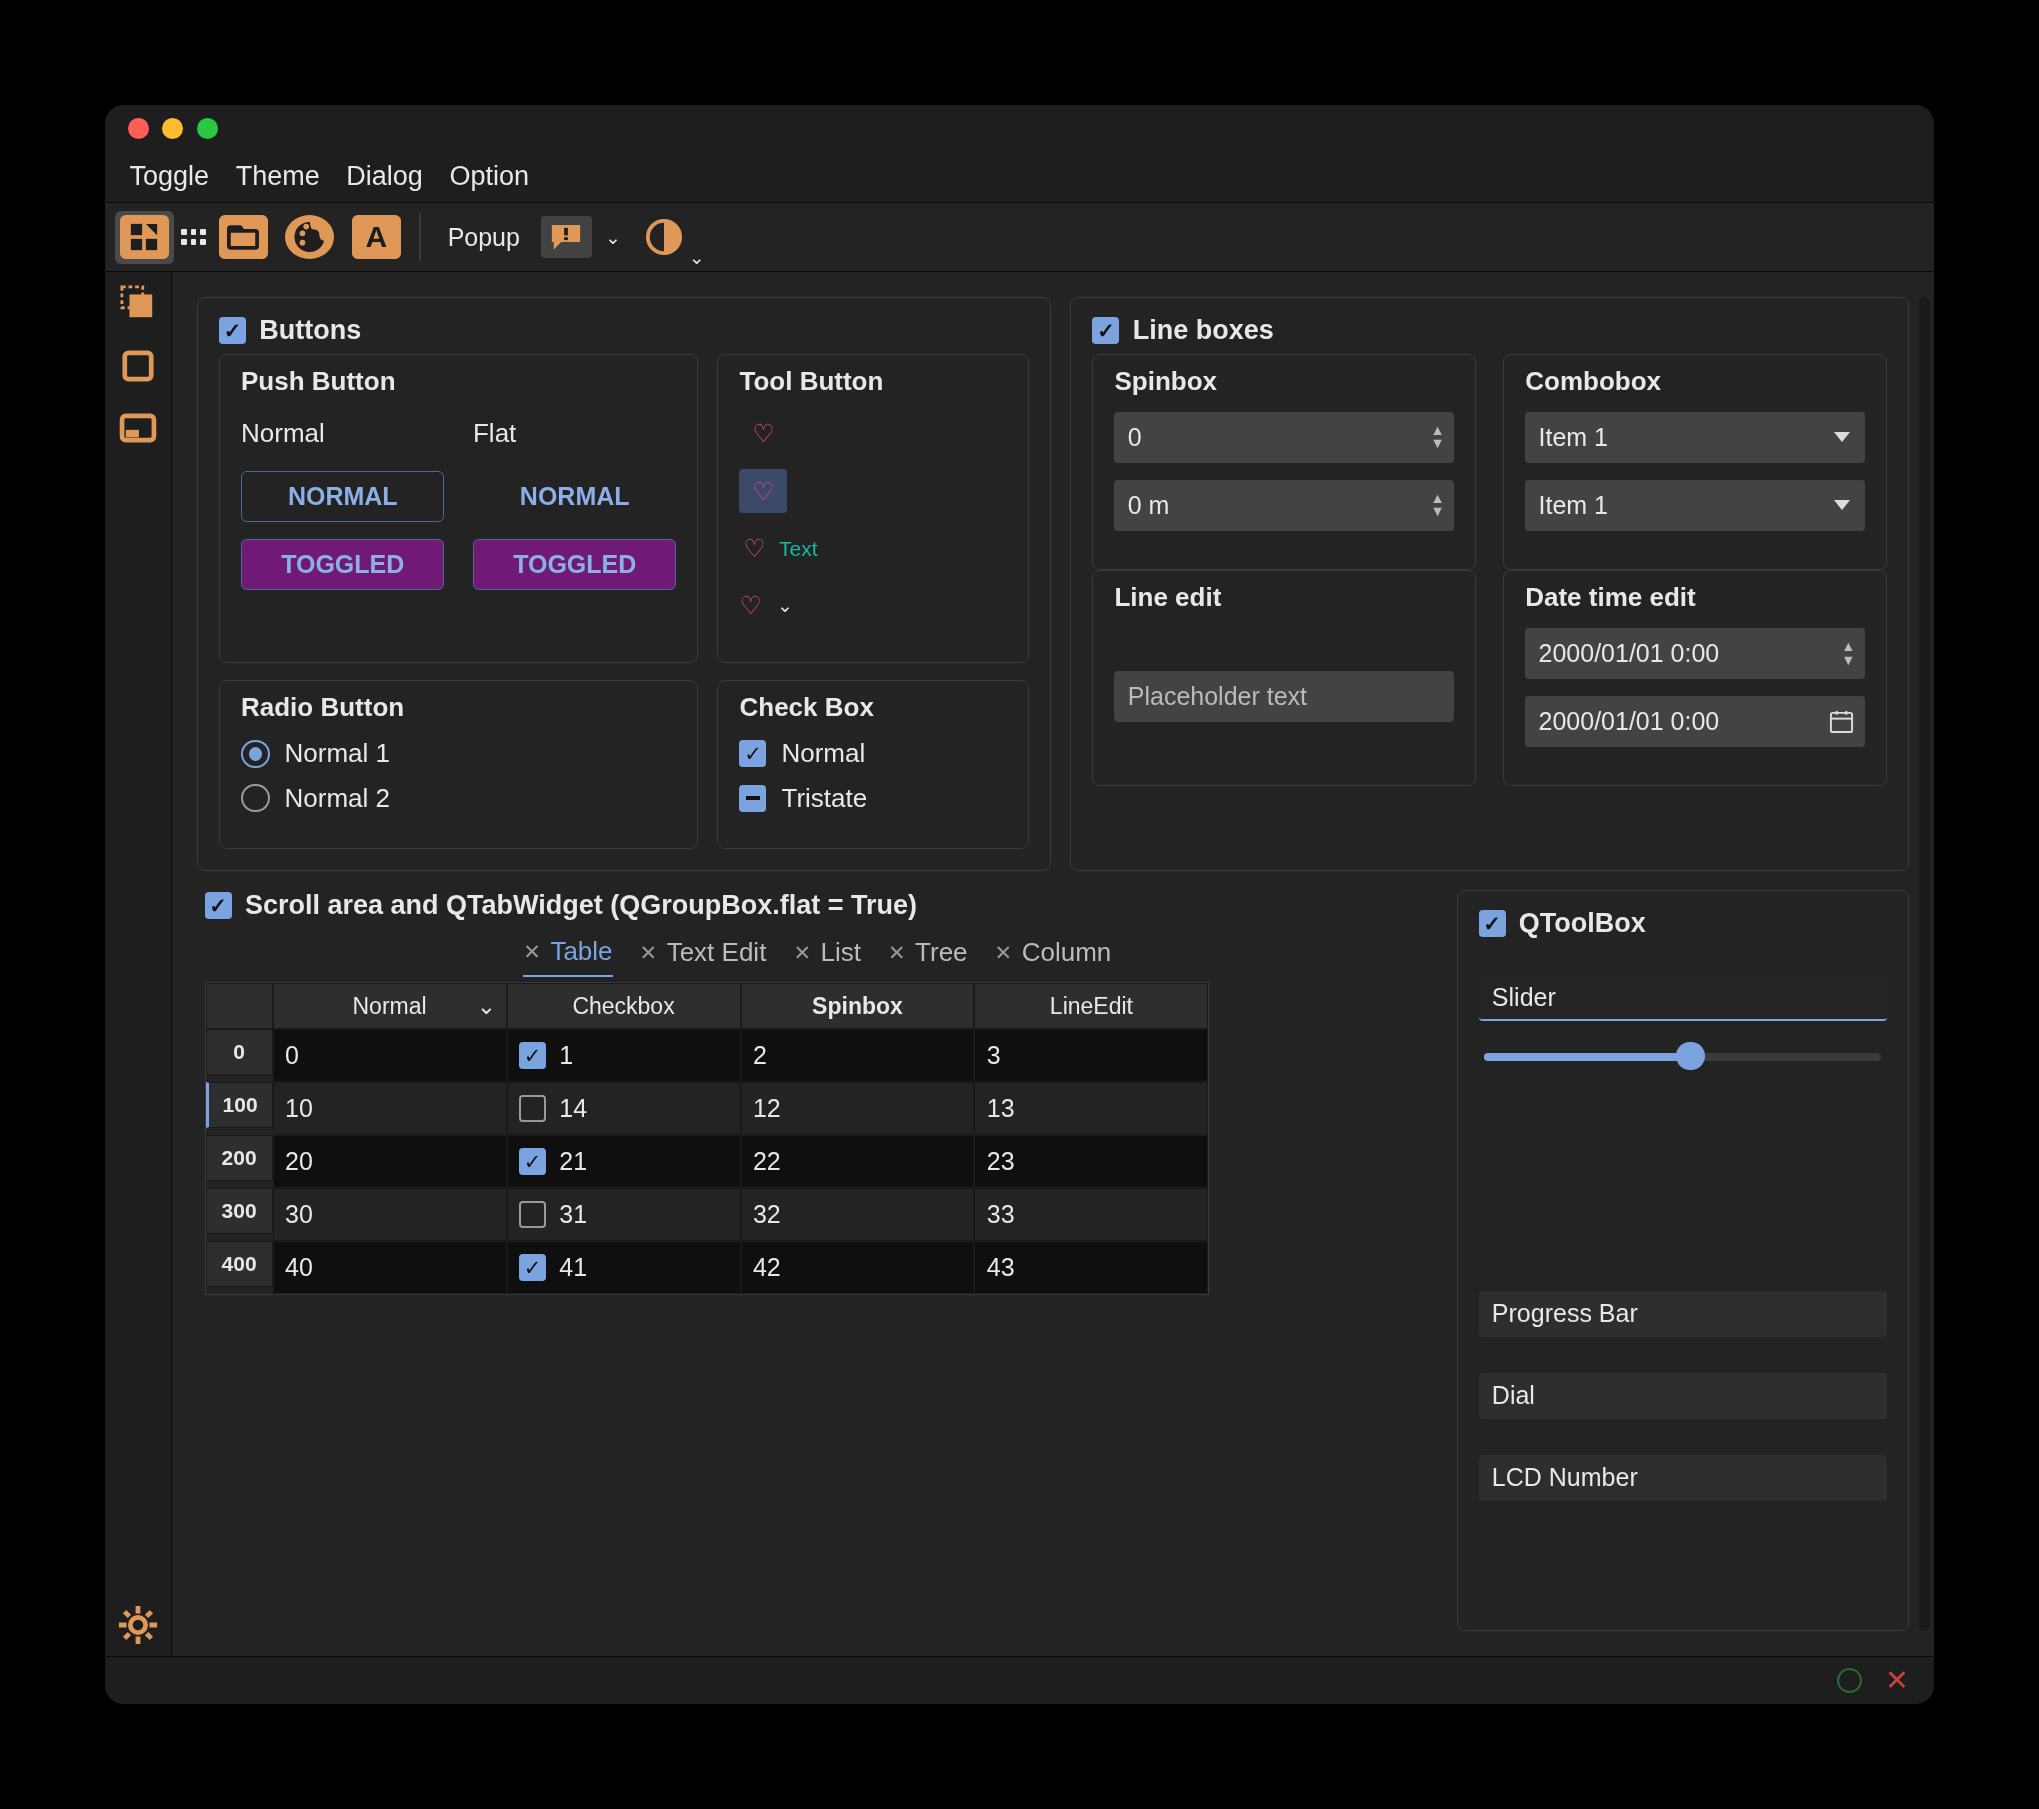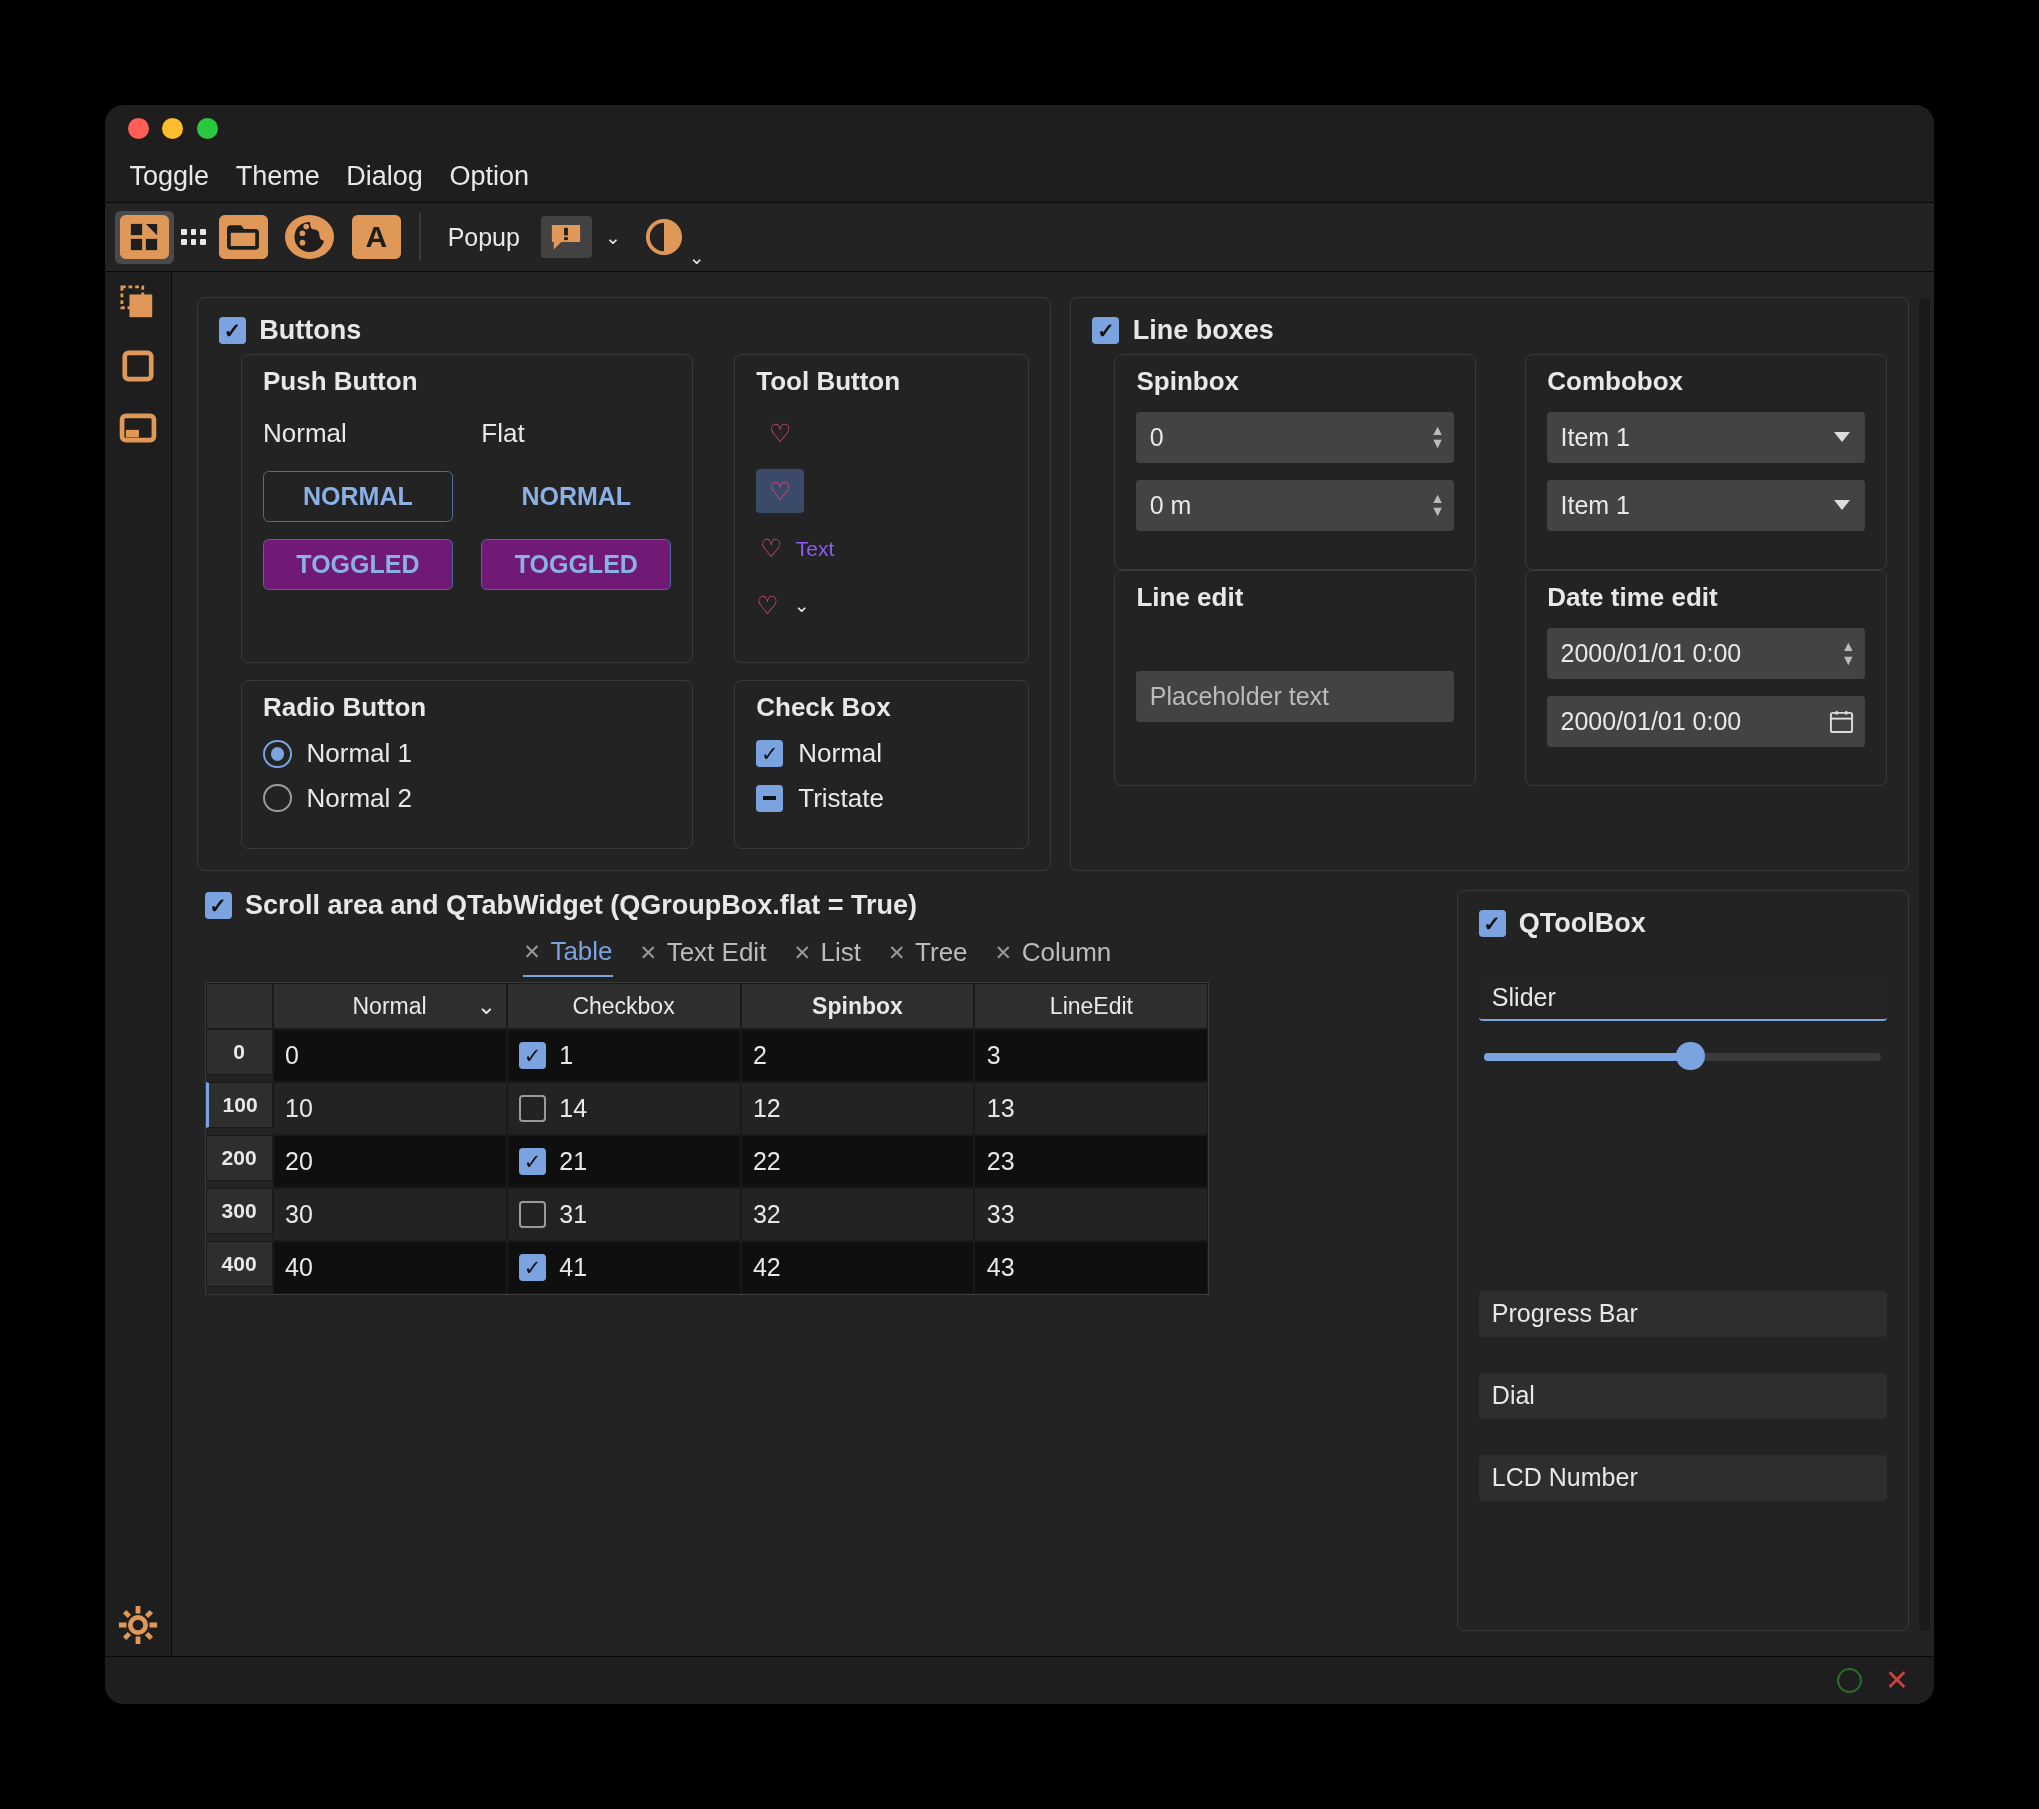--- a/index.html
+++ b/index.html
@@ -28,31 +28,31 @@
   .row1 { display:flex; gap:19px; }
   .row2 { display:flex; gap:19px; flex:1; min-height:0; }
   .group { border:1.9px solid #3a3a3a; border-radius:7.6px; padding:17px 21px 21px; position:relative; }
   .group.flat{ border:0; padding:0 7.6px; }
   .group-title { display:flex; align-items:center; gap:13.3px; font-weight:700; font-size:27px; margin-bottom:7.6px; }
   .group-title .cb, .cb { width:27px; height:27px; background:#7aa3e0; border-radius:3.8px; display:flex; align-items:center; justify-content:center; color:#111; font-size:21px; flex-shrink:0; }
   .cb.empty{ background:transparent; border:2.9px solid #9a9a9a; }
   .cb.tri{ background:#7aa3e0; }
   .cb.tri::after{ content:""; width:13.3px; height:3.8px; background:#111; }
   .inner-row{ display:flex; gap:19px; }
-  .subgroup{ flex:1;margin-left:22px; }
+  .subgroup{ flex:1; }
   .sub-title{ font-weight:700; font-size:26px; margin:9.5px 0 15px; }
   .btn-grid{ display:grid; grid-template-columns:1fr 1fr; gap:17px 28.5px; }
   .head-label{ font-size:26px; padding:5.7px 0; }
   .pushbtn{ border:1.9px solid #4a6a9a; color:#8ab0e6; background:transparent; border-radius:5.7px; height:51px; display:flex; align-items:center; justify-content:center; font-size:25px; font-weight:600; }
   .pushbtn.toggled{ background:#701a75; }
   .toolbtn{ width:48px; height:44px; display:flex; align-items:center; justify-content:center; border-radius:3.8px; }
   .toolbtn.sel{ background:#3a4a68; }
   .heart{ color:#e34a8c; font-size:25px; }
   .tool-row{ display:flex; align-items:center; gap:9.5px; margin-bottom:13.3px; }
-  .tool-text{ font-size:21px; color:#8b5cf6;text-align:center; }
+  .tool-text{ font-size:21px; color:#14b8a6;text-align:center; }
   .radio-row, .check-row{ display:flex; align-items:center; gap:15px; margin:13.3px 0; font-size:26px; }
   .radio{ width:28.5px; height:28.5px; border:2.9px solid #9a9a9a; border-radius:50%; display:flex; align-items:center; justify-content:center; flex-shrink:0;}
   .radio.on{ border-color:#7aa3e0; }
   .radio.on::after{ content:""; width:13.3px; height:13.3px; background:#7aa3e0; border-radius:50%; }
   .spin{ background:#434343; height:51px; border-radius:3.8px; display:flex; align-items:center; padding:0 13.3px; font-size:25px; position:relative; margin-bottom:17px; }
   .spin .arrows{ position:absolute; right:9.5px; display:flex; flex-direction:column; font-size:14.3px; line-height:13.3px; color:#bbb; }
   .combo{ background:#434343; height:51px; border-radius:3.8px; display:flex; align-items:center; padding:0 13.3px; font-size:25px; position:relative; margin-bottom:17px; }
   .combo::after{ content:""; position:absolute; right:15px; width:0;height:0;border-left:8.6px solid transparent;border-right:8.6px solid transparent;border-top:10.5px solid #ddd; }
   .lineedit{ background:#434343; height:51px; border-radius:3.8px; display:flex; align-items:center; padding:0 13.3px; font-size:25px; color:#bbb; }
   .linebox-grid{ display:grid; grid-template-columns:1fr 1fr; gap:0 27px; }

